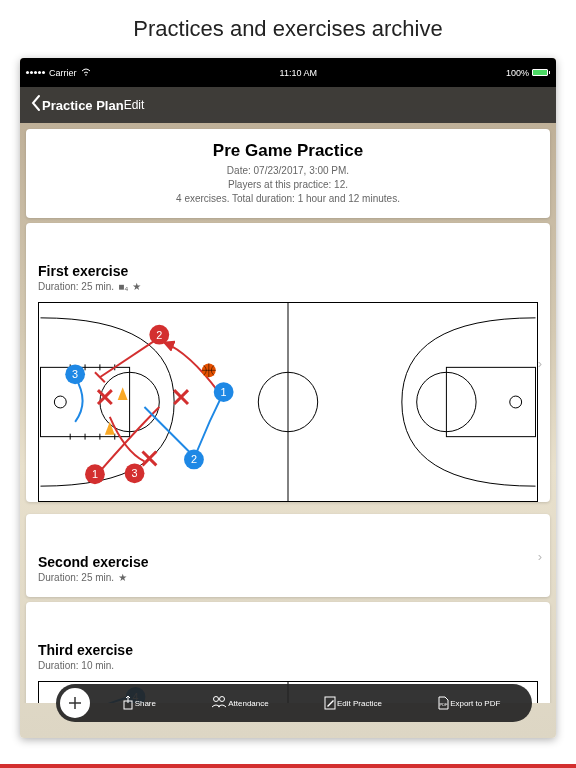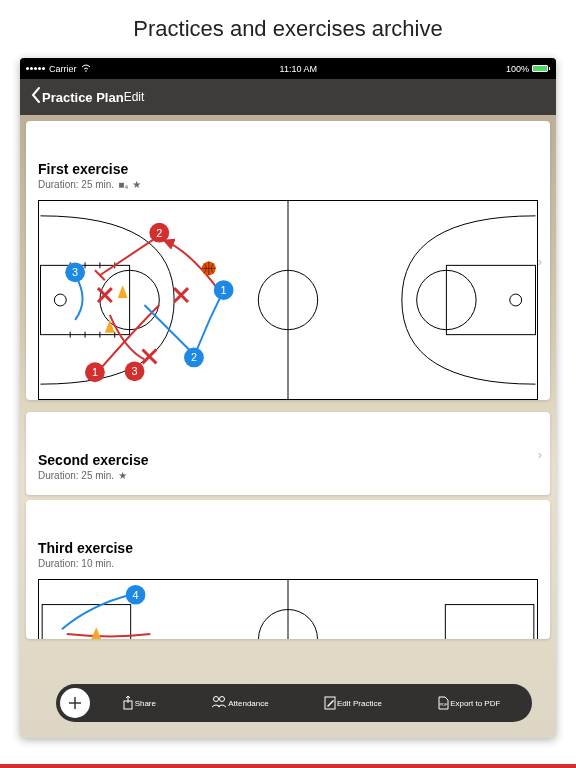--- a/index.html
+++ b/index.html
@@ -1,20 +1,20 @@
 <!DOCTYPE html>
 <html><head>
   <meta charset="utf-8">
   <style>
     * { margin: 0; padding: 0; box-sizing: border-box; font-family: -apple-system, Helvetica, Arial, sans-serif; }
     body { width: 576px; height: 768px; background: #fff; overflow: hidden; }
     .marketing-header { height: 58px; display: flex; align-items: center; justify-content: center; background: #fff; }
     .marketing-header h1 { font-size: 22px; font-weight: 300; color: #222; }
     .device-frame { width: 536px; height: 680px; margin: 0 auto; background: linear-gradient(180deg, #b8a890 0%, #d4c9b2 40%, #e8e0cc 60%, #ddd6c4 100%); border-radius: 4px; position: relative; box-shadow: 0 2px 8px rgba(0,0,0,0.3); overflow: hidden; }
-    .status-bar { height: 21px; background: #000; display: flex; align-items: center; justify-content: space-between; padding: 0 6px; font-size: 9px; color: #fff; }
+    .status-bar { height: 29px; background: #000; display: flex; align-items: center; justify-content: space-between; padding: 0 6px; font-size: 9px; color: #fff; }
     .status-left { display: flex; align-items: center; gap: 4px; }
     .status-right { display: flex; align-items: center; gap: 3px; }
     .signal-dots { display: flex; gap: 1px; }
     .dot { width: 3px; height: 3px; border-radius: 50%; background: #fff; }
     .battery { display: inline-flex; align-items: center; }
     .battery-body { width: 16px; height: 7px; border: 1px solid #fff; border-radius: 1px; position: relative; }
     .battery-fill { position: absolute; left: 0; top: 0; bottom: 0; width: 100%; background: #4cd964; }
     .battery-tip { width: 1px; height: 3px; background: #fff; margin-left: 1px; }
     .nav-bar { height: 36px; background: rgba(40,40,40,0.85); display: flex; align-items: center; padding: 0 10px; color: #fff; }
     .nav-back { font-size: 18px; }
@@ -84,20 +84,26 @@
       <svg width="12" height="18" viewBox="0 0 12 18">
           <path d="M9 2 L3 9 L9 16" stroke="#fff" stroke-width="2" fill="none" stroke-linecap="round"></path>
         </svg>
     </span>
     <span class="nav-title">Practice Plan</span>
     <span class="nav-edit">Edit</span>
   </div>
 
   <div class="content">
 
+    <div class="card header-card">
+      <h2>Pre Game Practice</h2>
+      <p>Date: 07/23/2017, 3:00 PM.</p>
+      <p>Players at this practice: 12.</p>
+      <p>4 exercises. Total duration: 1 hour and 12 minutes.</p>
+    </div>
 
     <div class="card exercise-card">
       <div class="exercise-header">
         <h3>First exercise</h3>
         <div class="exercise-meta">
           <span>Duration: 25 min.</span>
           <span>■₄</span>
           <span>★</span>
         </div>
       </div>

